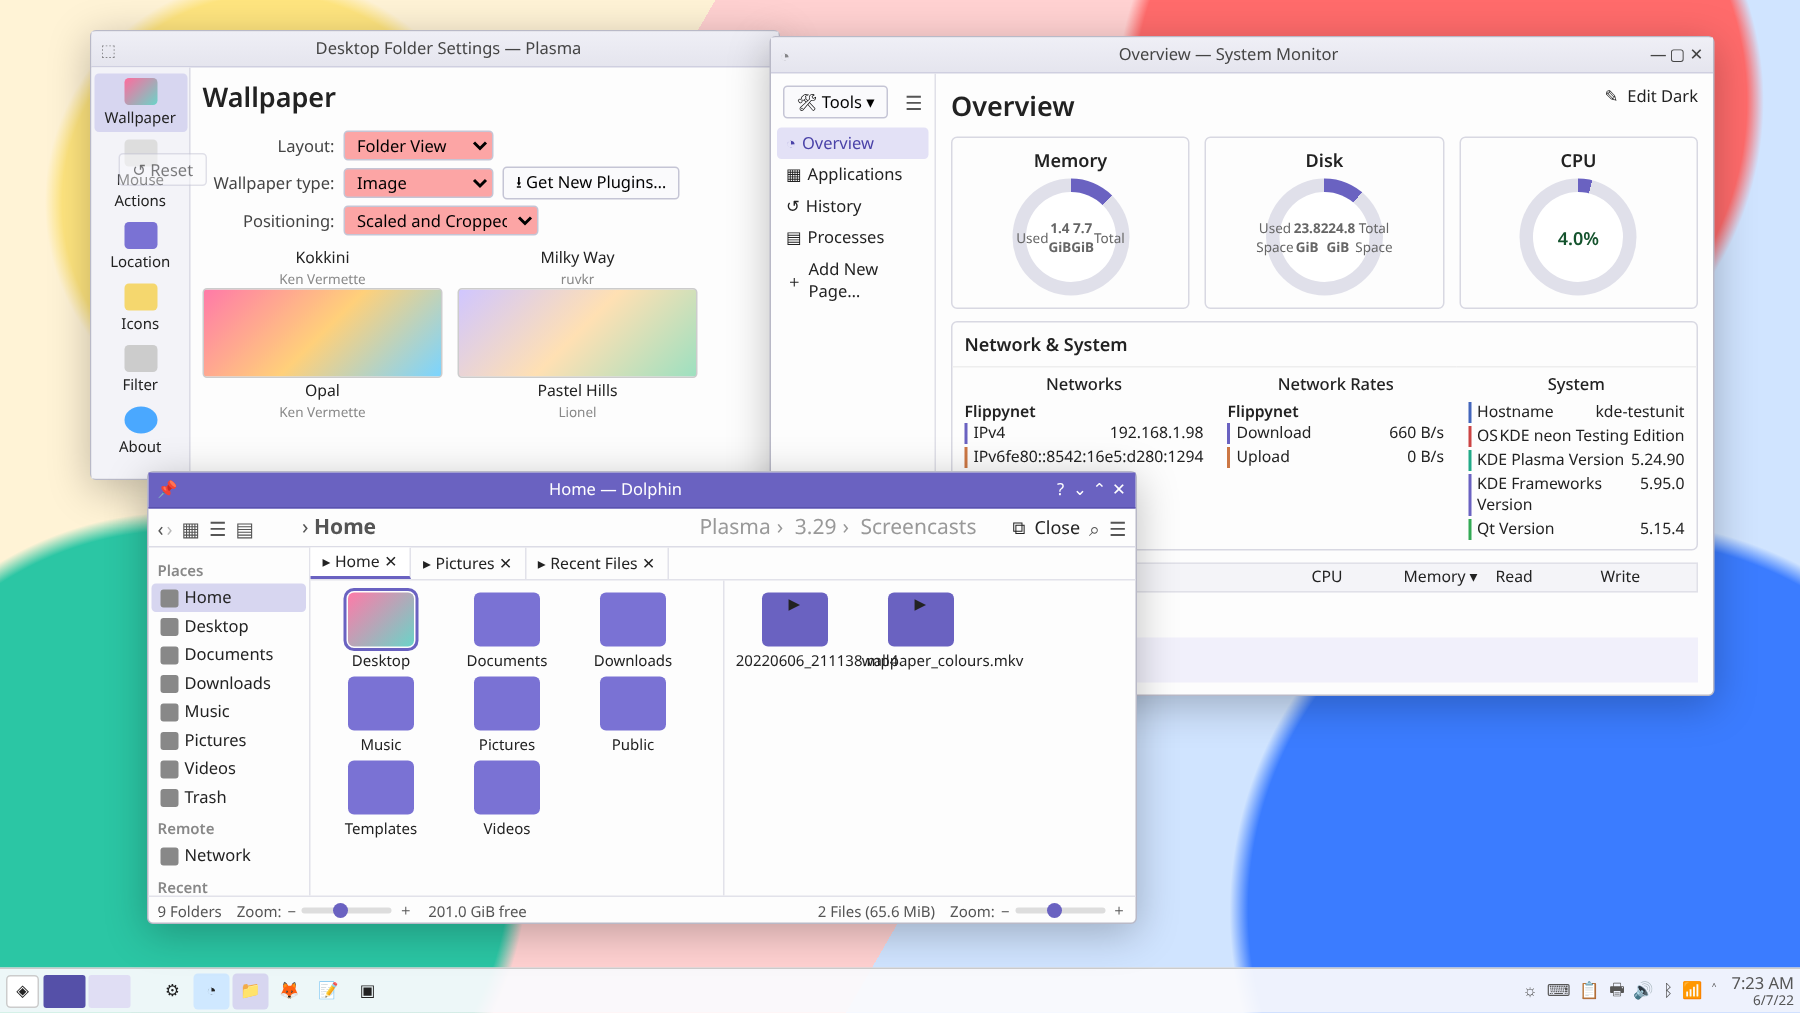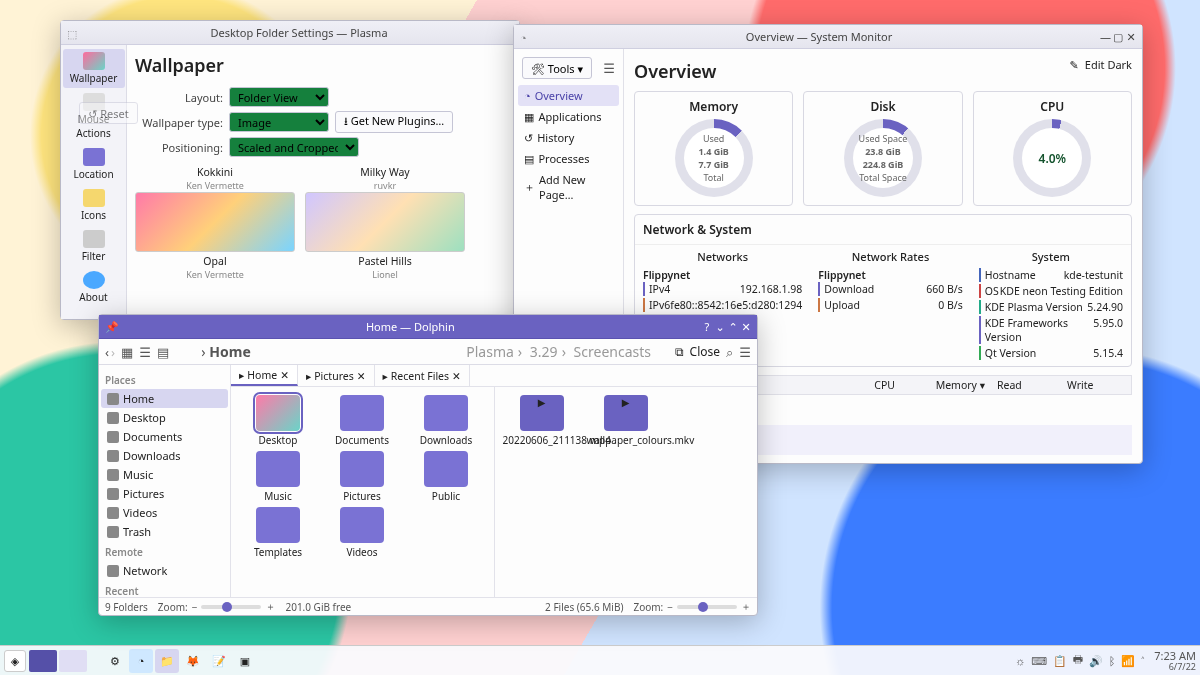--- a/index.html
+++ b/index.html
@@ -11,21 +11,21 @@
     radial-gradient(circle at 90% 90%, #3b7cff 0 20%, transparent 21%),
     radial-gradient(circle at 10% 85%, #2bc6a4 0 18%, transparent 19%),
     linear-gradient(120deg,#fff3d6 0 30%,#ffd1d1 30% 60%,#d0e4ff 60% 100%);
   }
   
   .win{position:absolute;background:#fdfdfd;border:1px solid #b9b9c7;border-radius:4px;box-shadow:0 6px 28px rgba(0,0,0,.25);}
   .titlebar{height:24px;background:linear-gradient(#efeff6,#e5e5ee);border-bottom:1px solid #cfcfe0;display:flex;align-items:center;padding:0 6px;font-size:11px;color:#444;}
   .titlebar.purple{background:#6a62c1;color:#fff;border-bottom:1px solid #5a52b0;}
   .titlebar .title{flex:1;text-align:center;}
   .tb-icon{width:14px;height:14px;margin-right:4px;opacity:.6;}
-  select,input[type=text]{font-size:11px;height:20px;border:1px solid #c5c5d5;border-radius:3px;background:#15803d;padding:0 4px;}
+  select,input[type=text]{font-size:11px;height:20px;border:1px solid #c5c5d5;border-radius:3px;background:#fca5a5;padding:0 4px;}
   button.flat{font-size:11px;height:22px;border:1px solid #c5c5d5;border-radius:3px;background:#fafafc;padding:0 8px;cursor:pointer;}
   .row{display:flex;align-items:center;gap:6px;}
   
   #wallset{left:60px;top:20px;width:460px;height:300px;}
   #wallset .body{display:flex;height:calc(100% - 24px);}
   .ws-side{width:66px;background:#f3f3f8;border-right:1px solid #dcdce6;display:flex;flex-direction:column;align-items:center;padding-top:4px;gap:2px;}
   .ws-side .item{width:62px;padding:3px 0;font-size:10px;text-align:center;border-radius:3px;}
   .ws-side .item.active{background:#d7d6f0;}
   .ws-side .ico{width:22px;height:18px;margin:0 auto 1px;background:#7a72d4;border-radius:3px;}
   .ws-main{flex:1;padding:8px;overflow:hidden;}
@@ -43,21 +43,21 @@
   .sm-side{width:110px;border-right:1px solid #e0e0e8;padding:6px 4px;font-size:11px;}
   .sm-side .tools{display:flex;align-items:center;justify-content:space-between;padding:2px 4px;margin-bottom:4px;}
   .sm-side .nav div{padding:3px 6px;border-radius:3px;display:flex;align-items:center;gap:4px;}
   .sm-side .nav div.active{background:#e3e1f6;color:#4a42a8;}
   .sm-main{flex:1;padding:10px;overflow:hidden;}
   .sm-main h2{font-size:18px;font-weight:600;}
   .sm-top{display:flex;gap:10px;margin:8px 0;}
   .card{flex:1;border:1px solid #d8d8e2;border-radius:4px;padding:6px;text-align:center;}
   .card h3{font-size:12px;font-weight:600;margin-bottom:4px;}
   .dial{width:78px;height:78px;margin:2px auto;border-radius:50%;background:conic-gradient(#6a62c1 0 45deg,#e0e0ea 45deg 360deg);display:flex;align-items:center;justify-content:center;}
-  .dial .inner{width:60px;height:60px;border-radius:50%;background:#fff;display:flex;flex-direction:column;align-items:center;justify-content:center;font-size:9px;color:#666;}
+  .dial .inner{width:60px;height:60px;border-radius:50%;background:#fff;display:flex;flex-direction:row;align-items:center;justify-content:center;font-size:9px;color:#666;}
   .sm-net{border:1px solid #d8d8e2;border-radius:4px;margin-top:4px;}
   .sm-net h4{font-size:12px;font-weight:600;padding:6px 8px;}
   .sm-net .cols{display:flex;}
   .sm-net .col{flex:1;padding:4px 8px;font-size:10.5px;border-top:1px solid #eee;}
   .sm-net .col h5{text-align:center;font-size:11px;font-weight:500;margin-bottom:4px;}
   .kv{display:flex;justify-content:space-between;border-left:2px solid #6a62c1;padding-left:4px;margin-bottom:2px;}
   .sm-table{margin-top:8px;font-size:10.5px;}
   .sm-table .hdr{display:flex;background:#f4f4f8;border:1px solid #e0e0e8;}
   .sm-table .hdr div,.sm-table .tr div{padding:2px 6px;}
   .c-cpu{width:60px;text-align:right}.c-mem{width:90px;text-align:right}.c-r{width:70px}.c-w{width:70px}
@@ -65,21 +65,21 @@
   .sm-table .tr:nth-child(odd){background:#f1f0fb;}
   .edit-page{position:absolute;right:10px;top:32px;font-size:11px;}
   
   #dolphin{left:98px;top:314px;width:660px;height:302px;}
   #dolphin .toolbar{height:26px;display:flex;align-items:center;gap:6px;padding:0 6px;border-bottom:1px solid #dcdce6;}
   #dolphin .toolbar .nav{display:flex;gap:2px;}
   #dolphin .toolbar .spacer{flex:1;}
   .crumb{font-size:14px;color:#555;}
   .crumb span{color:#999;margin:0 2px;}
   #dolphin .body{display:flex;height:calc(100% - 24px - 26px - 18px);}
-  .do-side{width:132px;border-right:1px solid #e2e2ea;padding:4px 2px;font-size:11px;overflow:hidden;}
+  .do-side{width:108px;border-right:1px solid #e2e2ea;padding:4px 2px;font-size:11px;overflow:hidden;}
   .do-side h6{color:#888;font-size:10px;font-weight:600;margin:4px 4px 2px;}
   .do-side .it{padding:2px 6px;border-radius:3px;display:flex;align-items:center;gap:4px;}
   .do-side .it.active{background:#d7d6f0;}
   .do-main{flex:1;display:flex;flex-direction:column;}
   .do-tabs{height:22px;display:flex;border-bottom:1px solid #e2e2ea;font-size:10.5px;}
   .do-tabs .tab{display:flex;align-items:center;gap:3px;padding:0 8px;border-right:1px solid #e2e2ea;}
   .do-tabs .tab.active{background:#fff;border-bottom:2px solid #6a62c1;}
   .do-panes{flex:1;display:flex;}
   .pane{flex:1;padding:8px;display:flex;flex-wrap:wrap;align-content:flex-start;gap:4px 6px;}
   .pane:first-child{border-right:1px solid #e2e2ea;}

